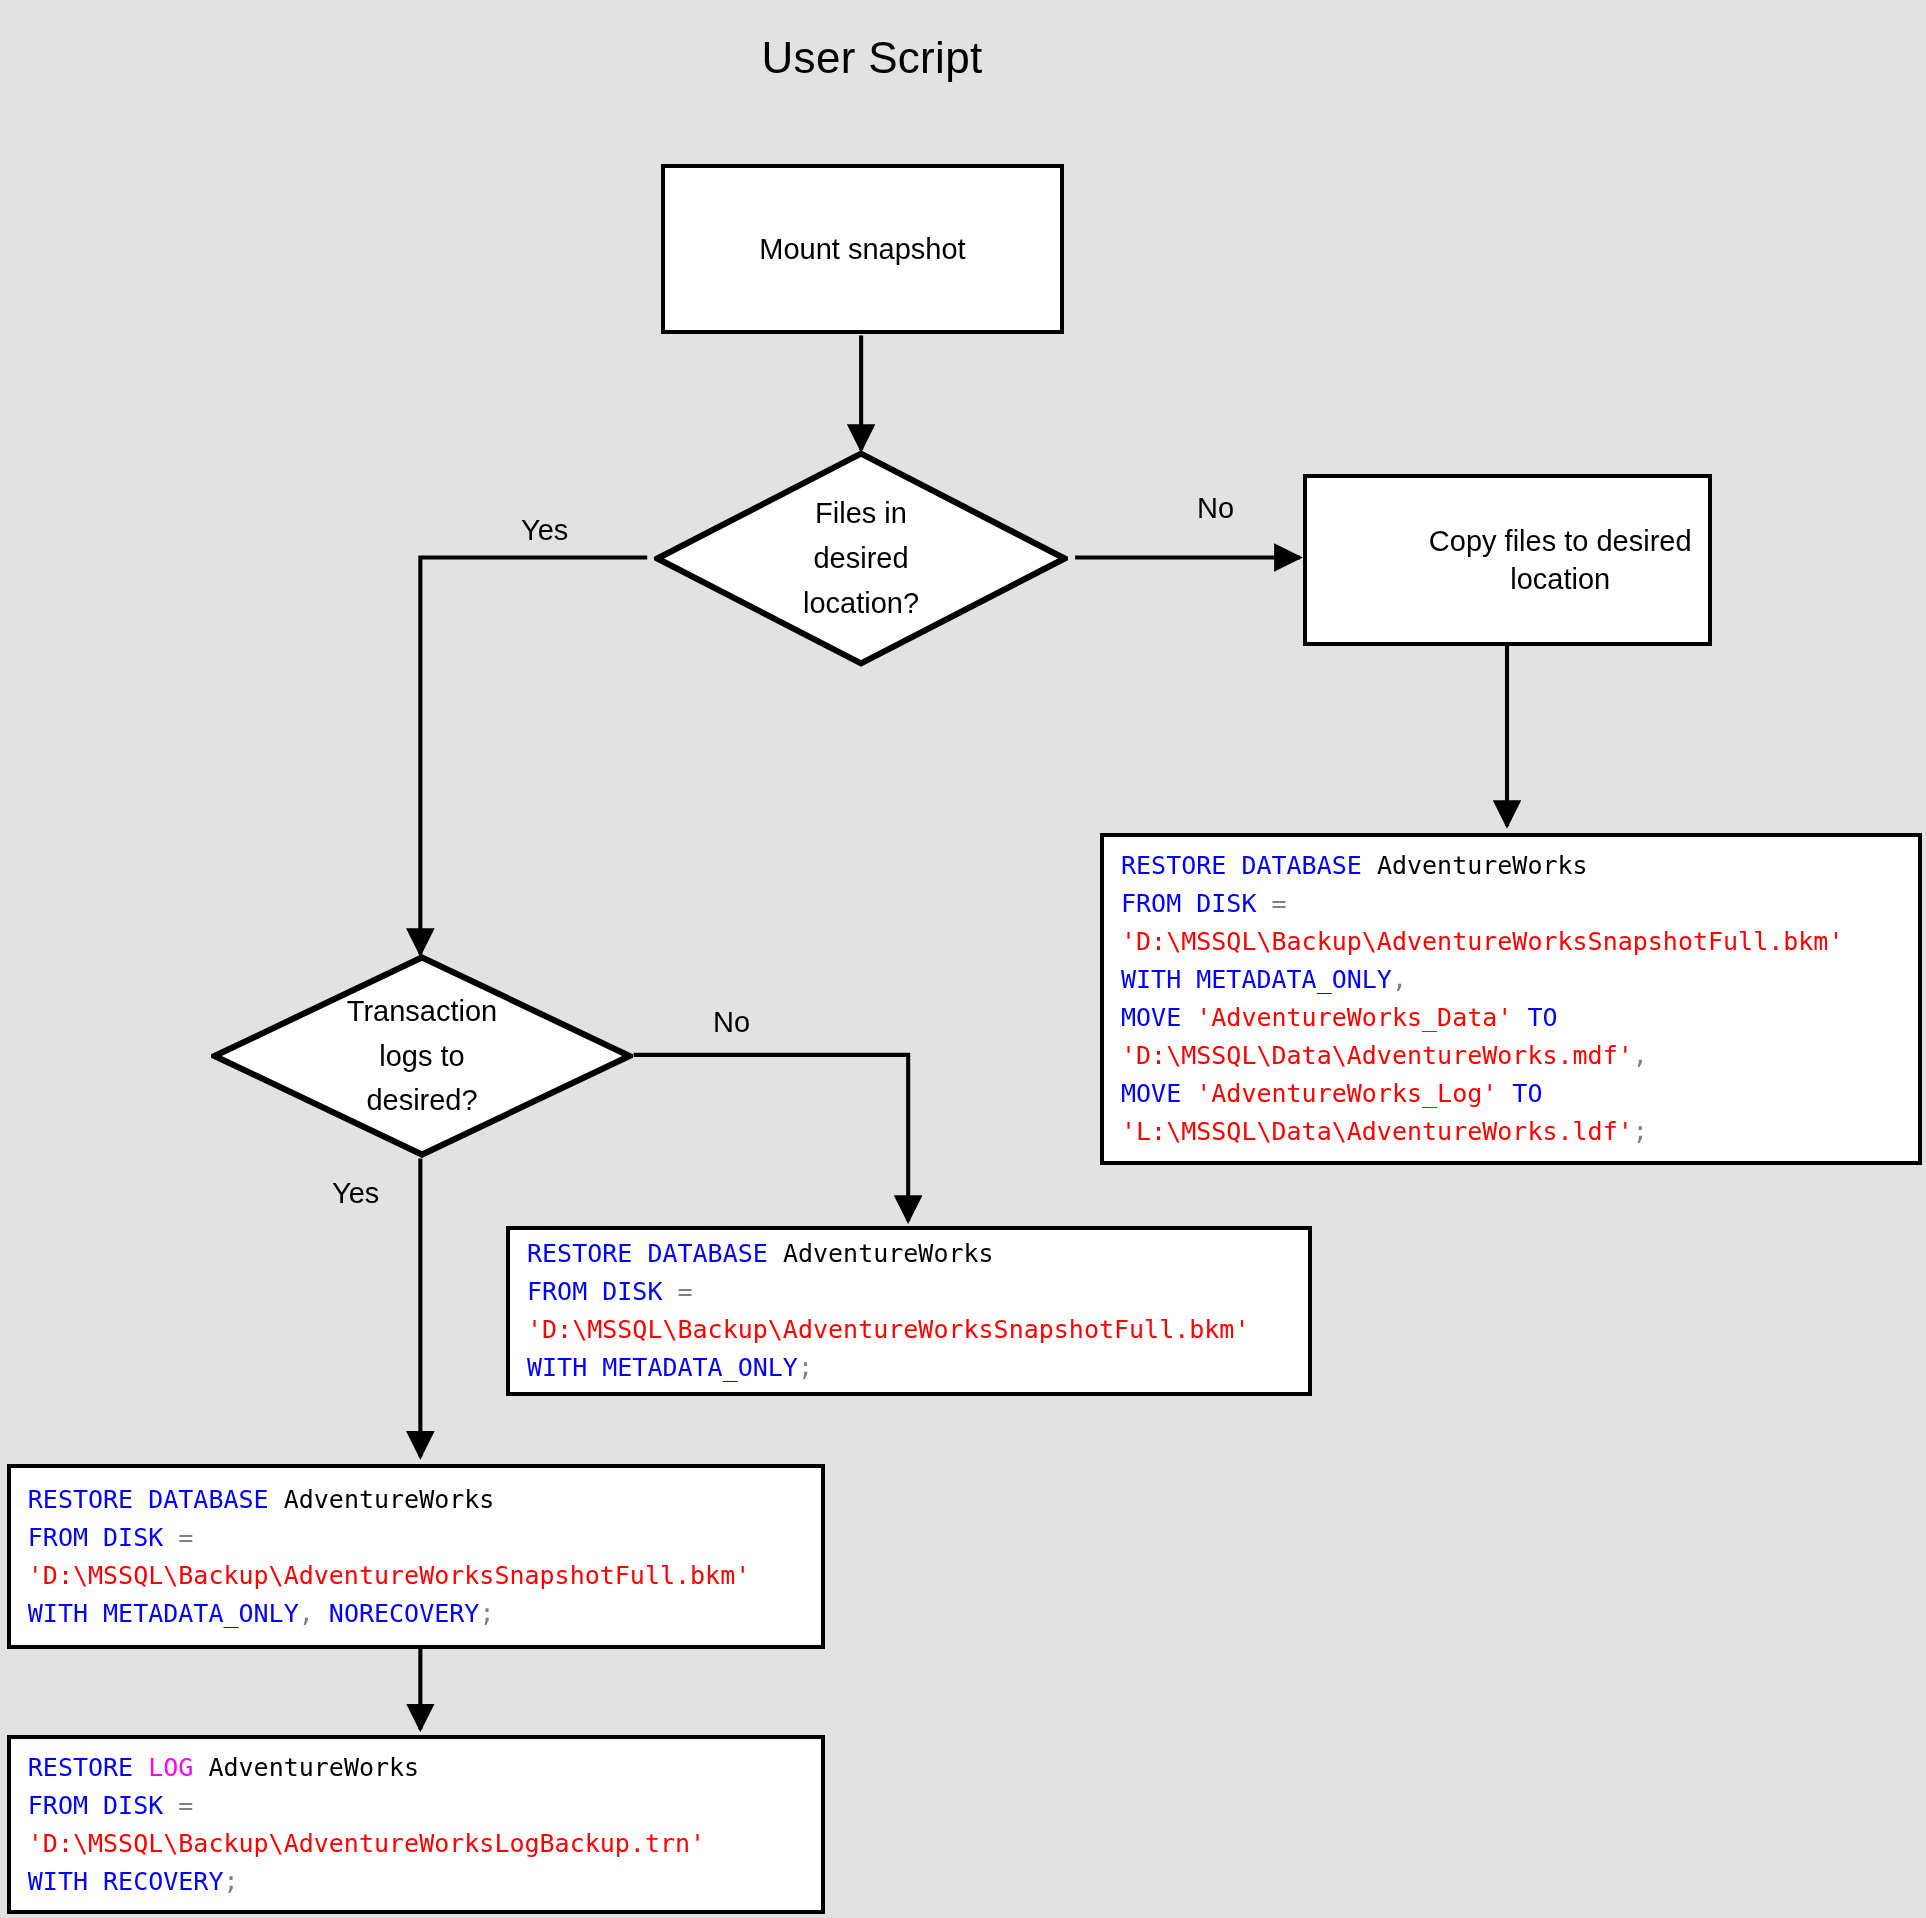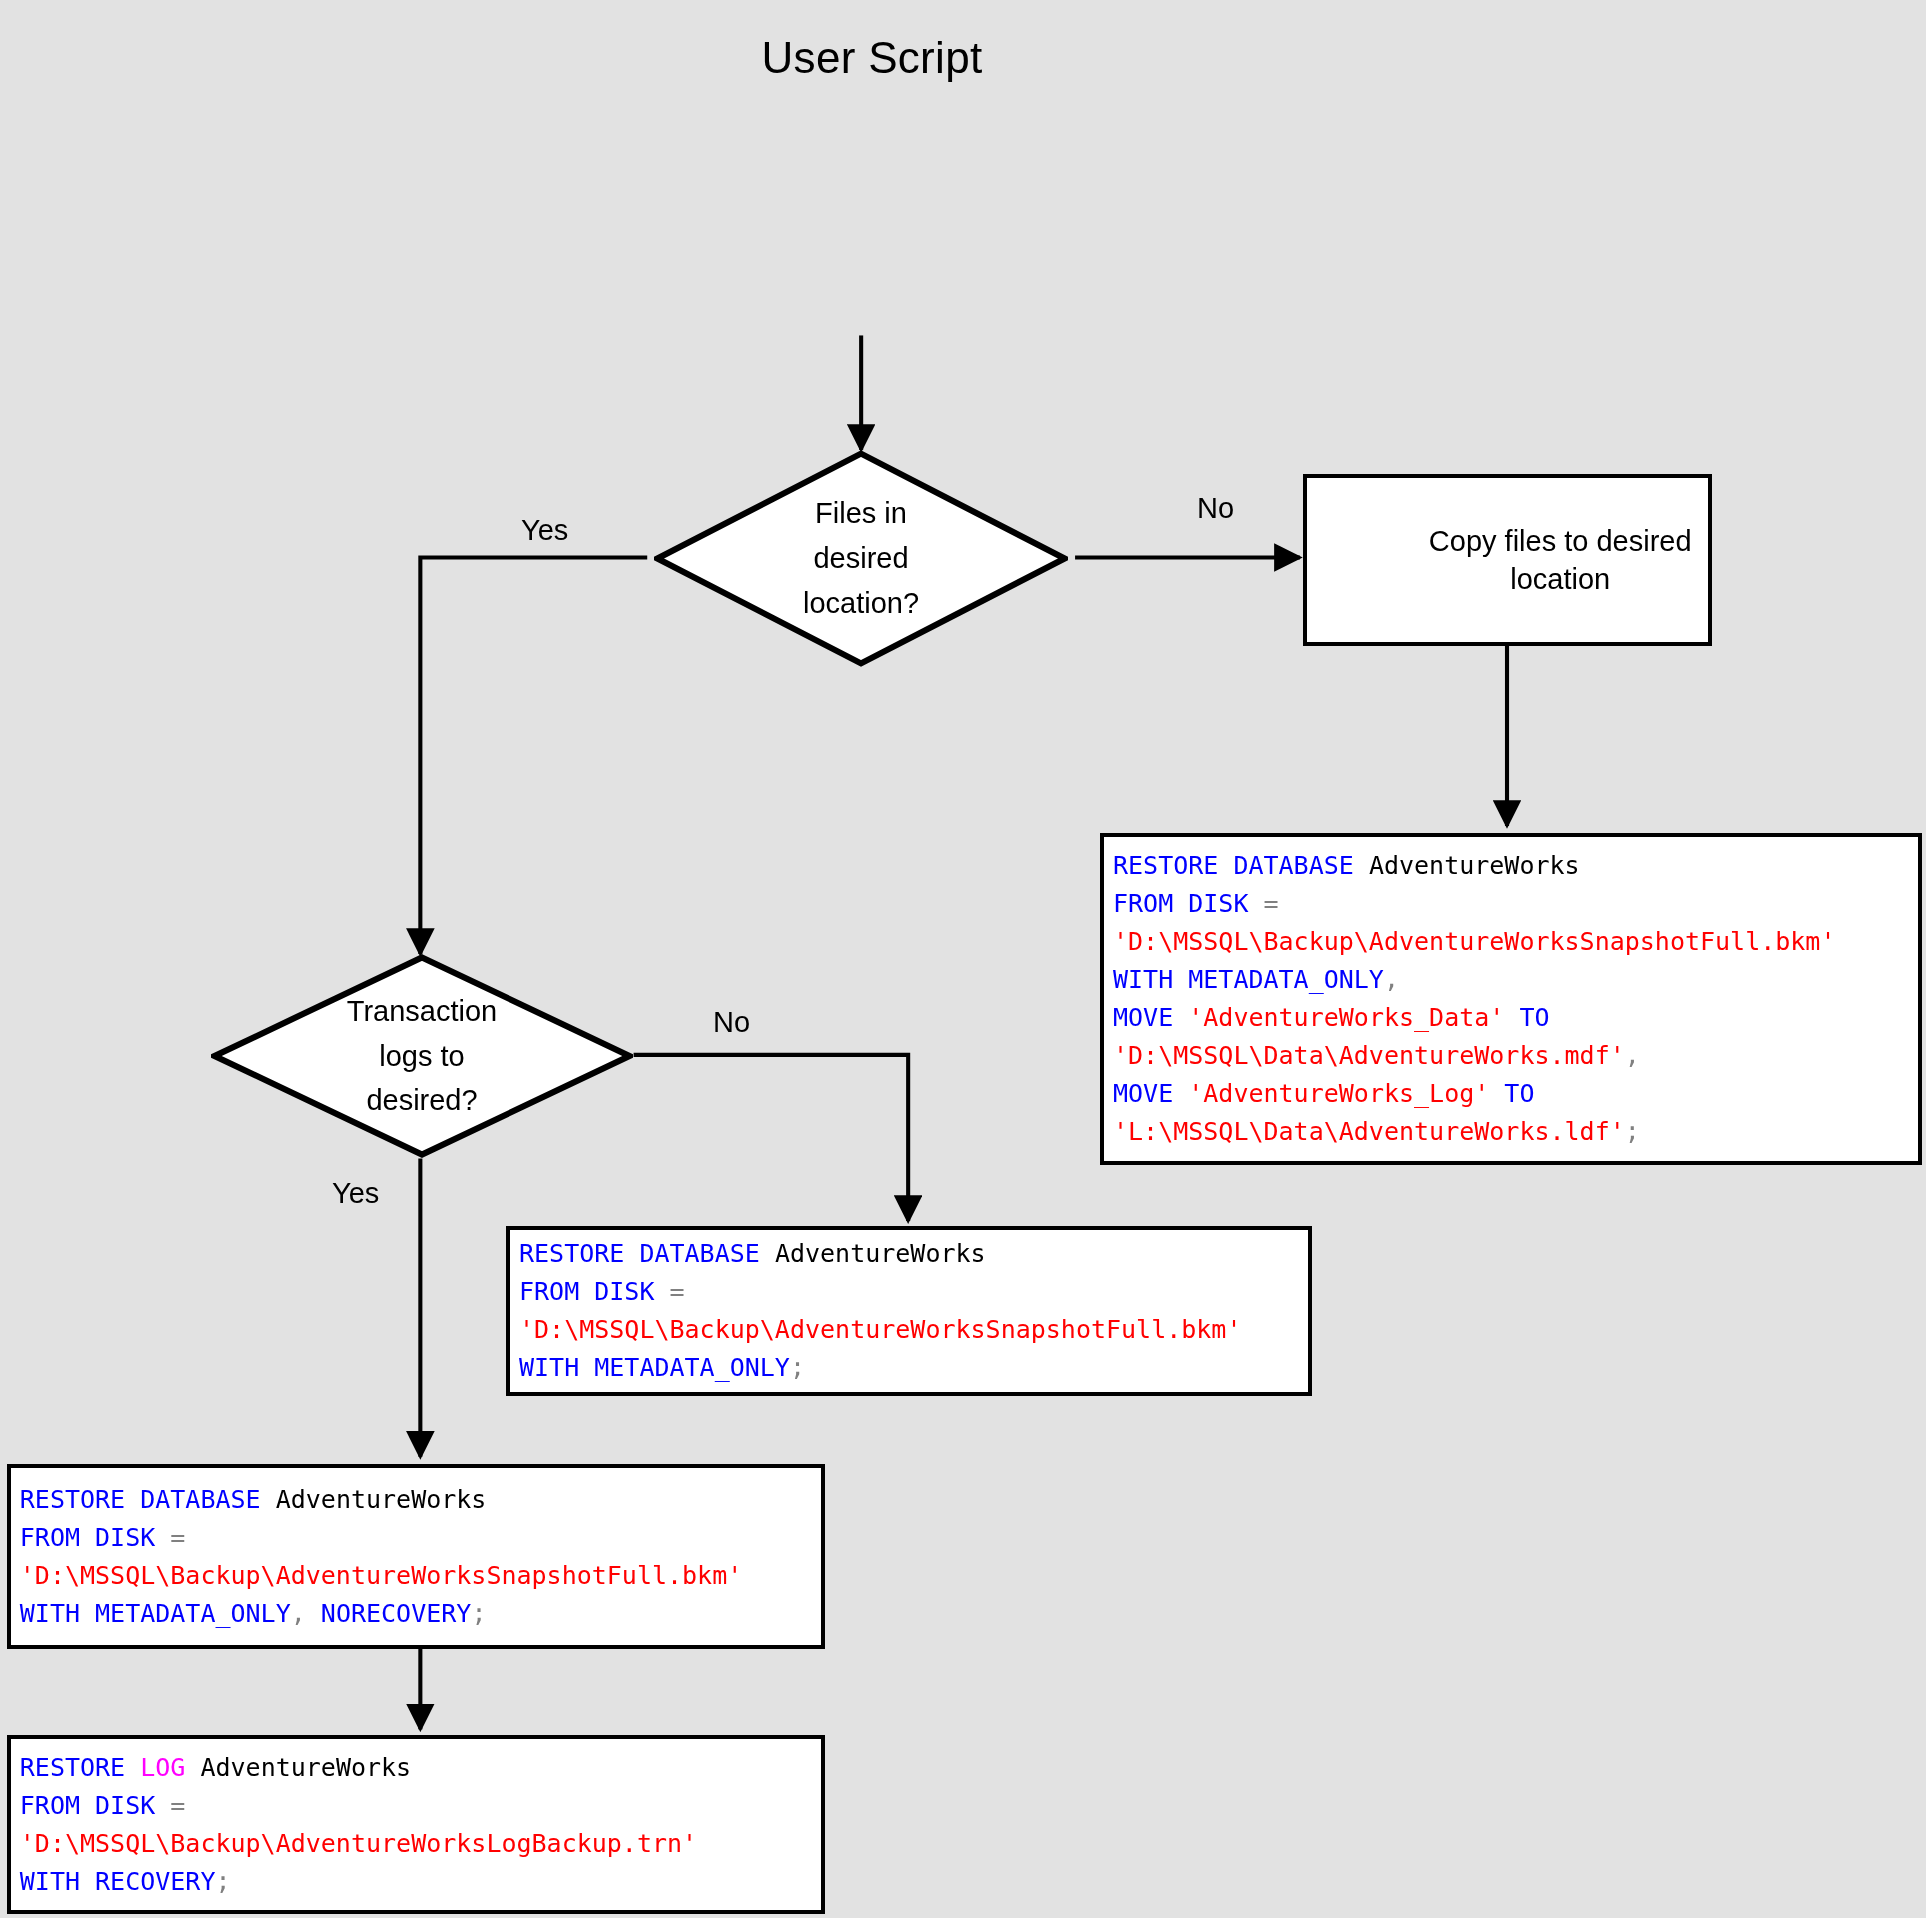--- a/index.html
+++ b/index.html
@@ -86,21 +86,21 @@
     box-sizing: border-box;
     display: flex;
     flex-direction: column;
     justify-content: center;
   }
   .code-box .code {
     font-family: "DejaVu Sans Mono", monospace;
     font-size: 25px;
     line-height: 1.52;
     white-space: pre;
-    padding-left: 9px;
+    padding-left: 17px;
   }
   .kw   { color: #0000ff; }
   .ident{ color: #000000; }
   .str  { color: #ff0000; }
   .log  { color: #ff00ff; }
   .punc { color: #808080; }
 </style>
 </head>
 <body>
 
@@ -123,20 +123,23 @@
 
     <path d="M 950 818 L 617 818 L 617 1400" stroke="#000" stroke-width="6" fill="none" marker-end="url(#arrow)"></path>
 
     <path d="M 930 1548 L 1333 1548 L 1333 1792" stroke="#000" stroke-width="6" fill="none" marker-end="url(#arrow)"></path>
 
     <path d="M 617 1700 L 617 2138" stroke="#000" stroke-width="6" fill="none" marker-end="url(#arrow)"></path>
 
     <path d="M 617 2420 L 617 2538" stroke="#000" stroke-width="6" fill="none" marker-end="url(#arrow)"></path>
   </svg>
 
+  <div class="node-box" style="left:661px; top:164px; width:403px; height:170px;">
+    <div class="label">Mount snapshot</div>
+  </div>
 
   <div class="diamond-wrap" style="left:654px; top:450px; width:414px; height:217px;">
     <svg width="414" height="217" viewBox="0 0 608 318" xmlns="http://www.w3.org/2000/svg">
       <polygon points="304,5 603,159 304,313 5,159" fill="#ffffff" stroke="#000000" stroke-width="9"></polygon>
     </svg>
     <div class="label" style="white-space: pre-line;">Files in
 desired
 location?</div>
   </div>
 

